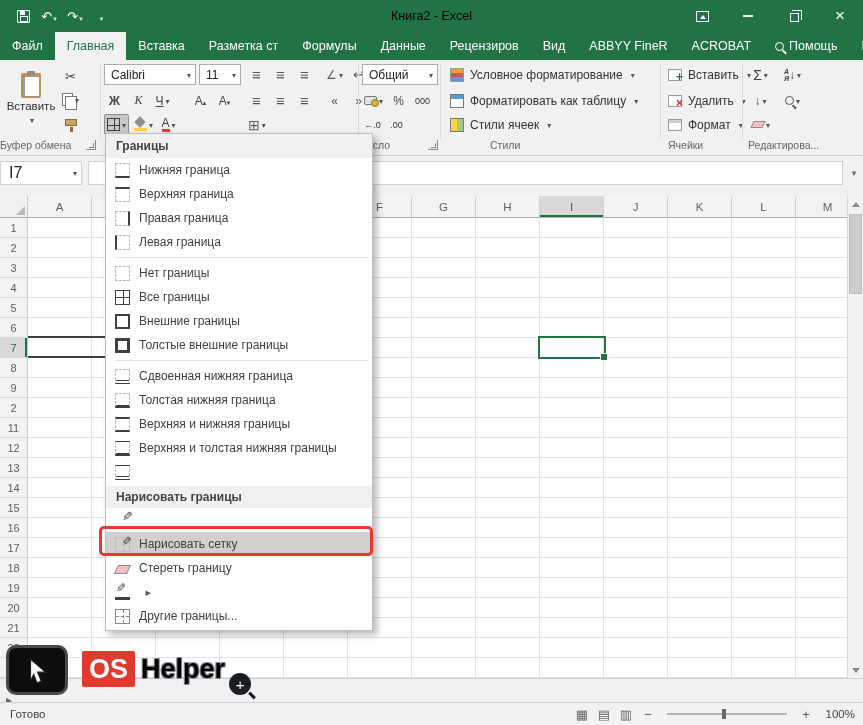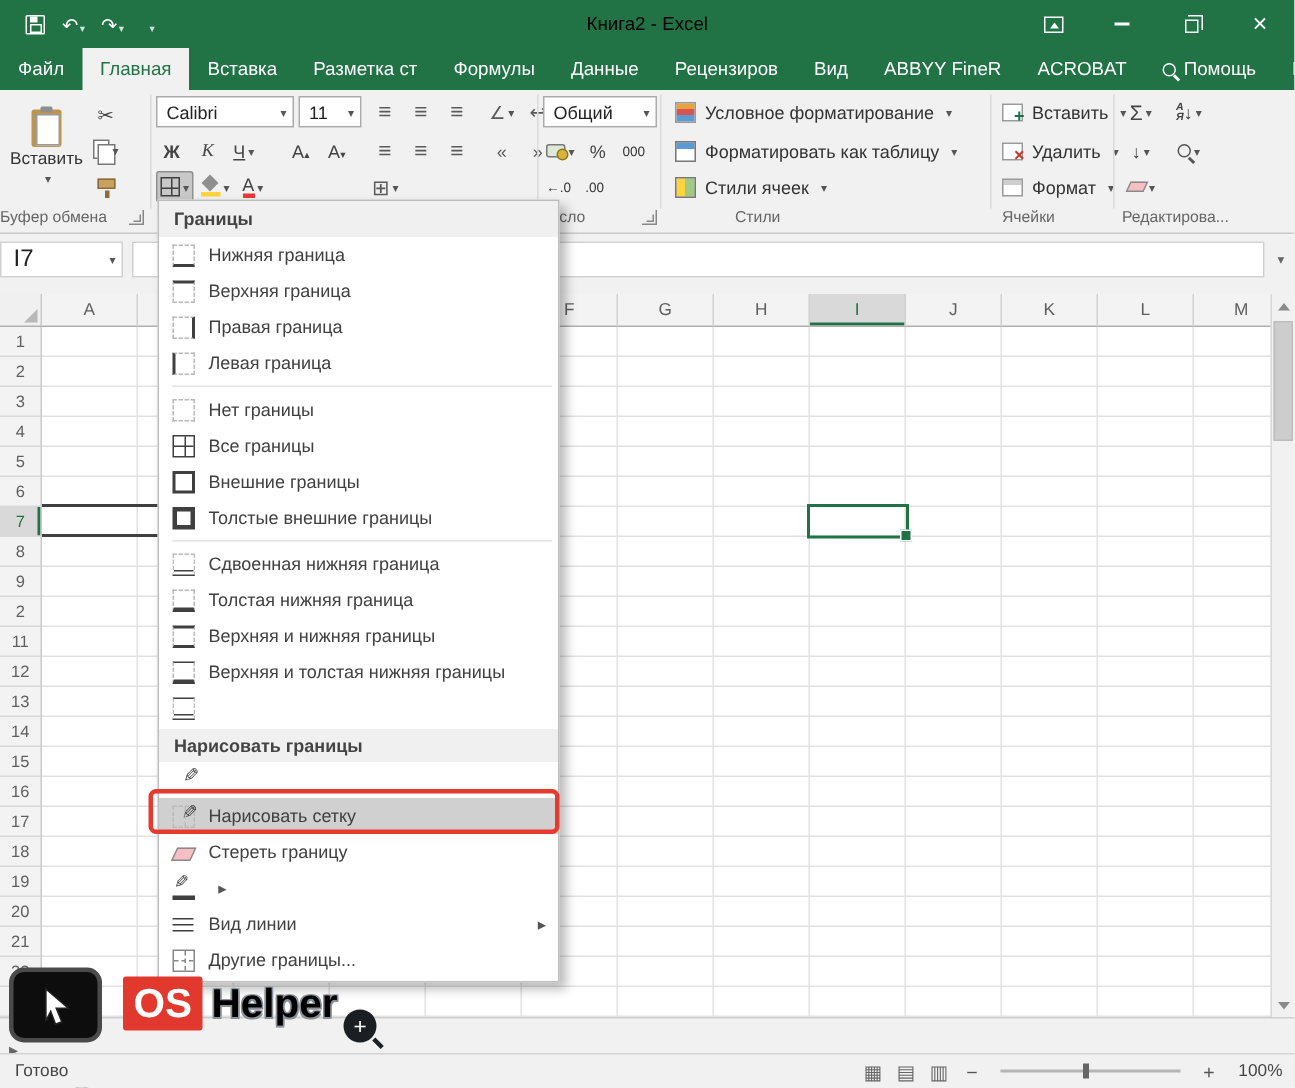--- a/index.html
+++ b/index.html
@@ -919,25 +919,20 @@
       </div>
       <div class="menu-item">
         <span class="mi-icon i-erase-border"></span>
         <span class="mi-label">Стереть границу</span>
       </div>
       <div class="menu-item">
         <span class="mi-icon i-line-color"></span>
         <span class="mi-arrow"></span>
       </div>
       <div class="menu-item">
-        <span class="mi-icon i-line-style"></span>
-        <span class="mi-label">Вид линии</span>
-        <span class="mi-arrow"></span>
-      </div>
-      <div class="menu-item">
         <span class="mi-icon i-more-borders"></span>
         <span class="mi-label">Другие границы...</span>
       </div>
     </div>
 </div>
 <div id="red-box" style="left: 99px; top: 526px; width: 274px; height: 30px;"></div>
 
 <div class="sheetbar">
   <div class="snav">
       <span class="g-snav-l"></span>

